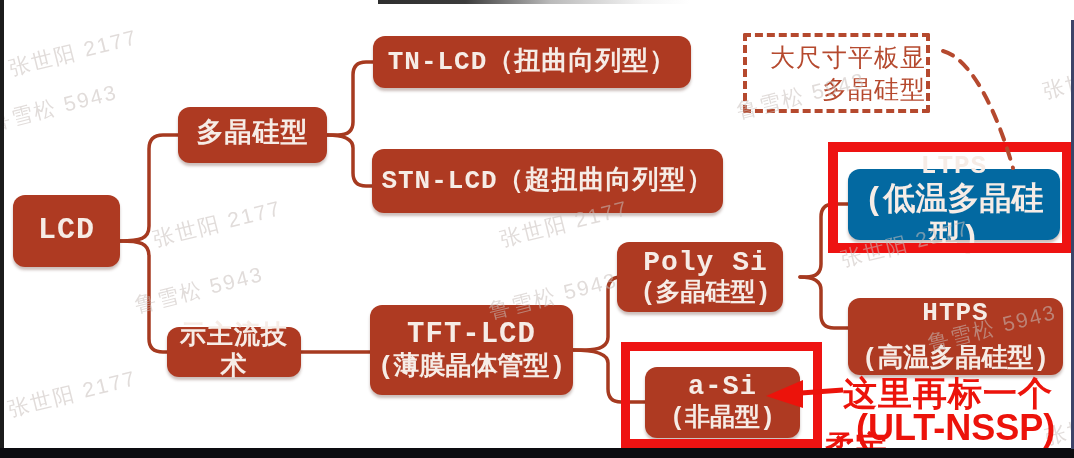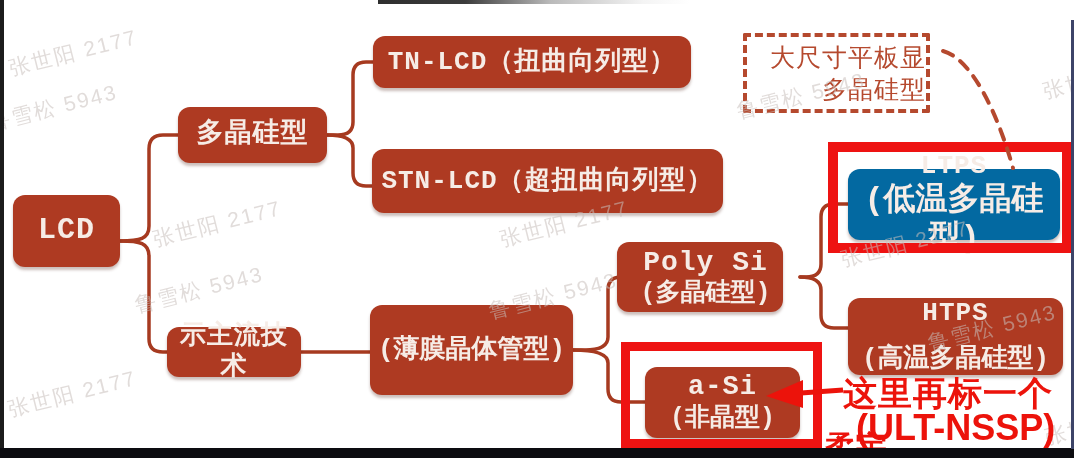--- a/index.html
+++ b/index.html
@@ -76,20 +76,21 @@
 
   <div class="node" style="left:373px;top:36px;width:318px;height:52px;font-size:26px;">
     <span>TN-LCD（扭曲向列型）</span>
   </div>
 
   <div class="node" style="left:372px;top:149px;width:351px;height:64px;font-size:26px;">
     <span>STN-LCD（超扭曲向列型）</span>
   </div>
 
   <div class="node" style="left:370px;top:305px;width:203px;height:90px;font-size:29px;">
+    <span>TFT-LCD</span>
     <span class="sub" style="font-size:26px;">(薄膜晶体管型)</span>
   </div>
 
   <div class="node" style="left:617px;top:242px;width:155px;height:70px;font-size:28px;padding-left:11px;">
     <span>Poly Si</span>
     <span class="sub" style="font-size:25px;">(多晶硅型)</span>
   </div>
 
   <div class="node" style="left:645px;top:367px;width:155px;height:71px;font-size:27px;">
     <span>a-Si</span>

